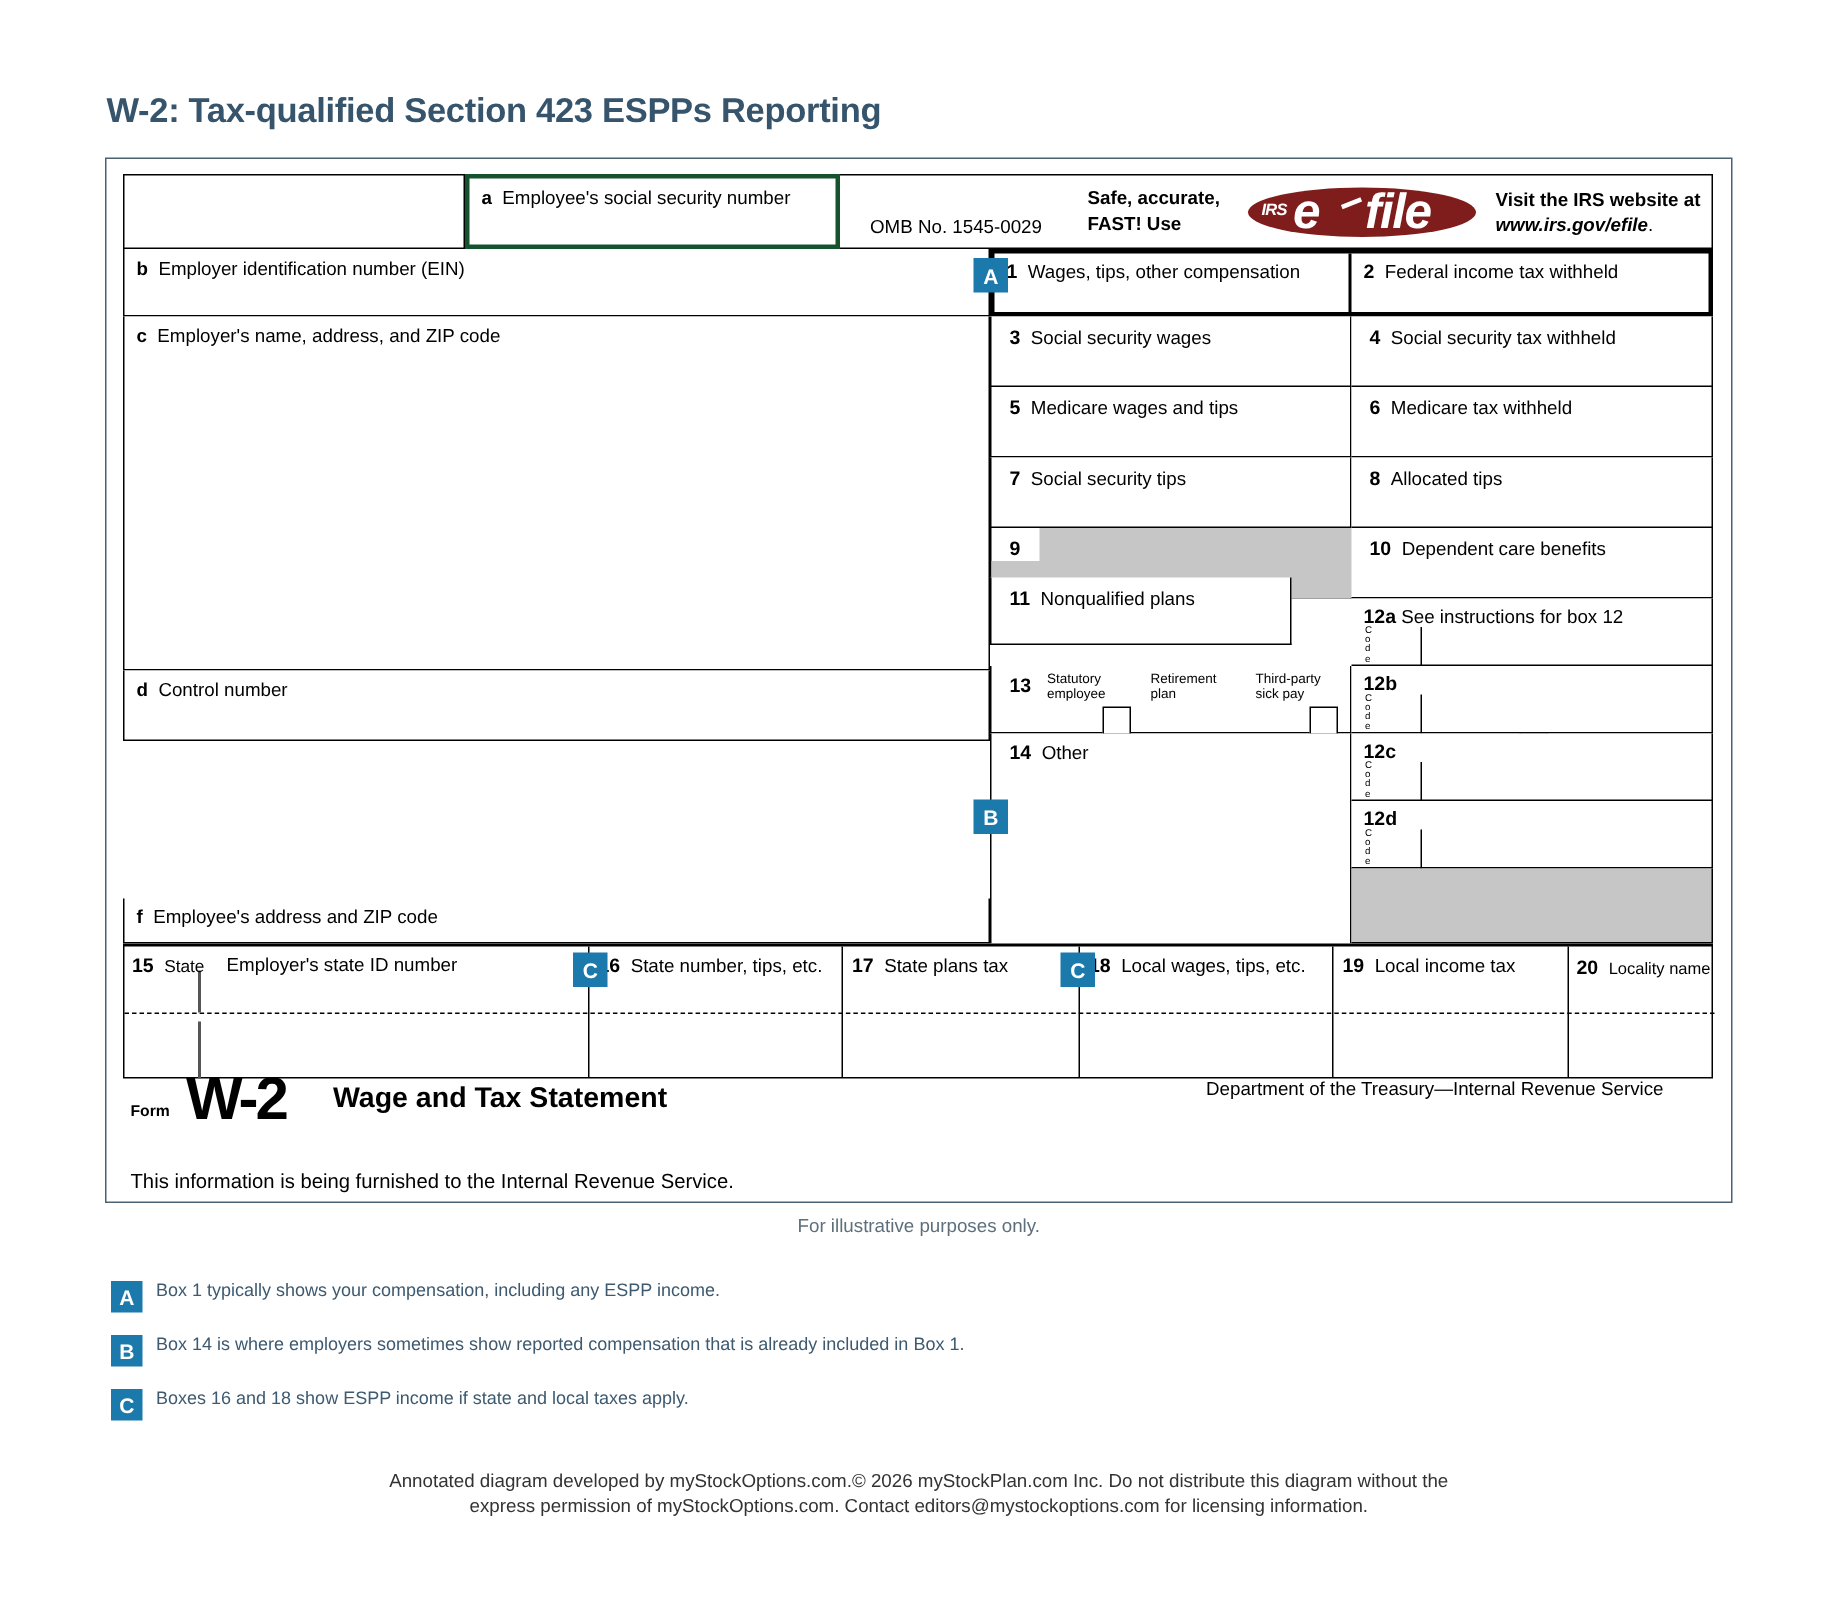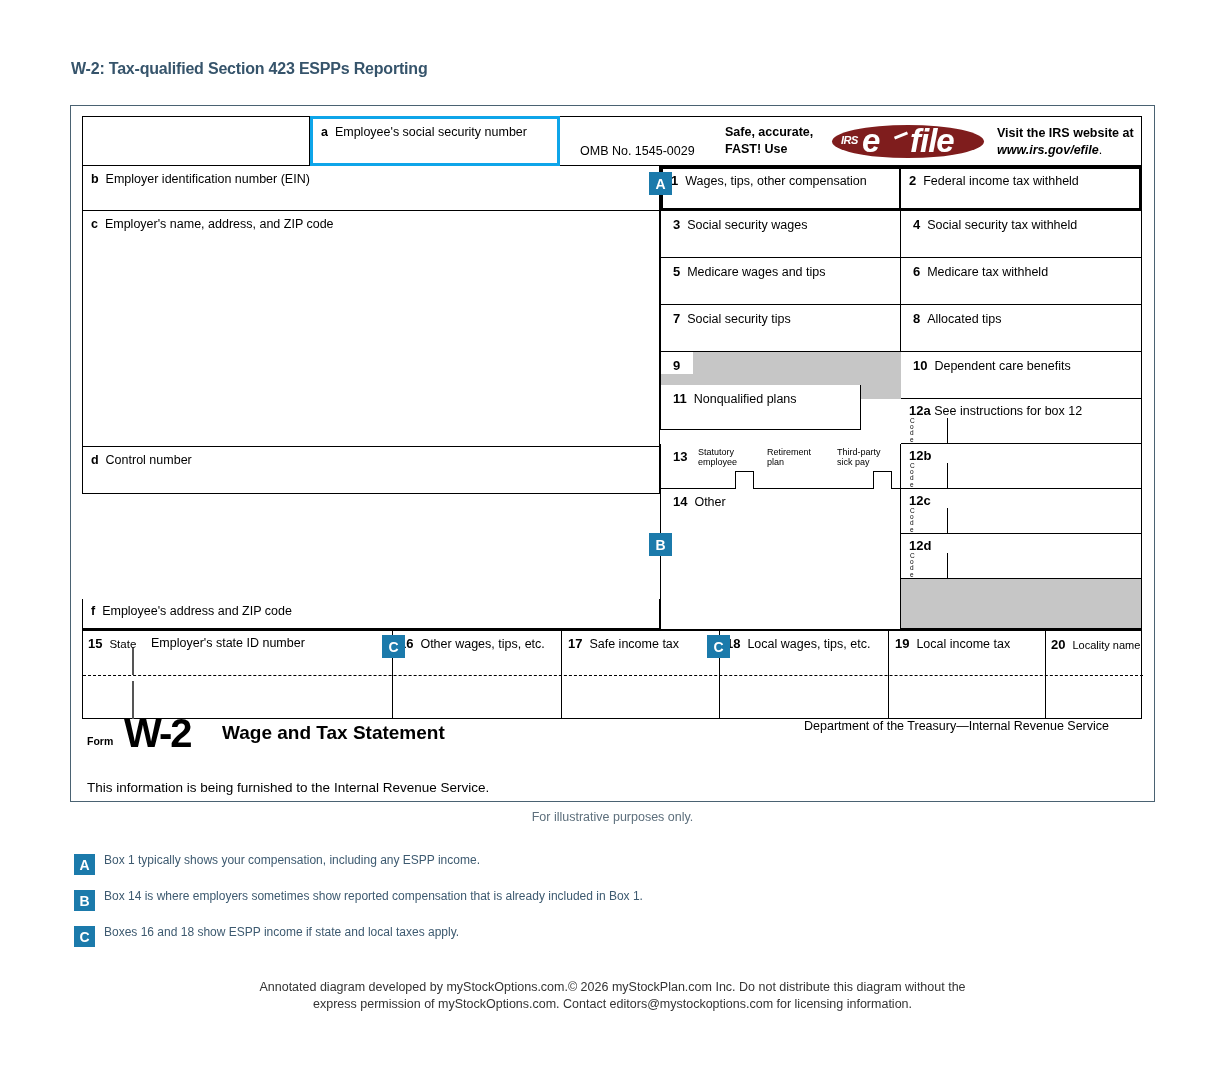--- a/index.html
+++ b/index.html
@@ -5,21 +5,21 @@
   html,body{margin:0;padding:0;}
   body{
     width:1225px;height:1079px;background:#ffffff;
     font-family:"Liberation Sans","DejaVu Sans",sans-serif;
     -webkit-font-smoothing:antialiased;
     position:relative;overflow:hidden;
   }
   
   .page-title{
     position:absolute;left:71px;top:60px;
-    font-size:16px;font-weight:bold;color:#36546b;letter-spacing:-0.2px;
+    font-size:23px;font-weight:bold;color:#36546b;letter-spacing:-0.2px;
   }
   
   .outer-frame{
     position:absolute;left:70px;top:105px;width:1085px;height:697px;
     border:1px solid #4a6272;box-sizing:border-box;background:#fff;
   }
   
   .w2{
     position:absolute;left:82px;top:116px;width:1060px;height:583px;
     box-sizing:border-box;
@@ -101,21 +101,21 @@
 <body>
 
 <div class="page-title">W-2: Tax-qualified Section 423 ESPPs Reporting</div>
 
 <div class="outer-frame"></div>
 
 <div class="w2">
 
   <div class="cell thin" style="left:0;top:0;width:228px;height:50px;"></div>
 
-  <div class="cell" style="left:228px;top:0;width:250px;height:50px;border:3px solid #0ea5e9;">
+  <div class="cell" style="left:228px;top:0;width:250px;height:50px;border:3px solid #14532d;">
     <span class="lbl" style="position:absolute;left:8px;top:6px;"><b>a</b>&nbsp;&nbsp;<span>Employee's social security number</span></span>
   </div>
 
   <div class="cell thin" style="left:478px;top:0;width:582px;height:50px;border-left:none;">
     <span class="lbl" style="position:absolute;left:20px;top:27px;">OMB No. 1545-0029</span>
 
     <span class="lbl" style="position:absolute;left:165px;top:8px;font-weight:bold;">Safe, accurate,</span>
     <span class="lbl" style="position:absolute;left:165px;top:25px;font-weight:bold;">FAST! Use</span>
 
     <div class="efile" style="left:272px;top:8px;">
@@ -263,22 +263,22 @@
     <div style="position:absolute;left:805px;top:0;width:1.3px;height:100%;background:#000;"></div>
     <div style="position:absolute;left:962px;top:0;width:1.3px;height:100%;background:#000;"></div>
 
     <div class="dashline" style="left:0;top:44px;width:1060px;"></div>
 
     <div class="vtick" style="left:49px;top:16px;height:28px;"></div>
     <div class="vtick" style="left:49px;top:50px;height:38px;"></div>
 
     <span class="lbl" style="position:absolute;left:5px;top:5px;"><b class="num">15</b>&nbsp;&nbsp;<span style="font-size:11.5px;">State</span></span>
     <span class="lbl" style="position:absolute;left:68px;top:5px;">Employer's state ID number</span>
-    <span class="lbl" style="position:absolute;left:316px;top:5px;"><b class="num">16</b>&nbsp;&nbsp;<span>Other wages, tips, etc.</span></span>
-    <span class="lbl" style="position:absolute;left:485px;top:5px;"><b class="num">17</b>&nbsp;&nbsp;<span>Safe income tax</span></span>
+    <span class="lbl" style="position:absolute;left:316px;top:5px;"><b class="num">16</b>&nbsp;&nbsp;<span>State number, tips, etc.</span></span>
+    <span class="lbl" style="position:absolute;left:485px;top:5px;"><b class="num">17</b>&nbsp;&nbsp;<span>State plans tax</span></span>
     <span class="lbl" style="position:absolute;left:643px;top:5px;"><b class="num">18</b>&nbsp;&nbsp;<span>Local wages, tips, etc.</span></span>
     <span class="lbl" style="position:absolute;left:812px;top:5px;"><b class="num">19</b>&nbsp;&nbsp;<span>Local income tax</span></span>
     <span class="lbl" style="position:absolute;left:968px;top:6px;"><b class="num">20</b>&nbsp;&nbsp;<span style="font-size:11px;">Locality name</span></span>
   </div>
 
   <span class="formword" style="left:5px;top:619px;">Form</span>
   <span class="w2big" style="left:42px;top:595px;">W-2</span>
   <span class="wagestmt" style="left:140px;top:606px;">Wage and Tax Statement</span>
   <span class="dept" style="left:722px;top:603px;">Department of the Treasury—Internal Revenue Service</span>
   <span class="infoline" style="left:5px;top:664px;">This information is being furnished to the Internal Revenue Service.</span>

